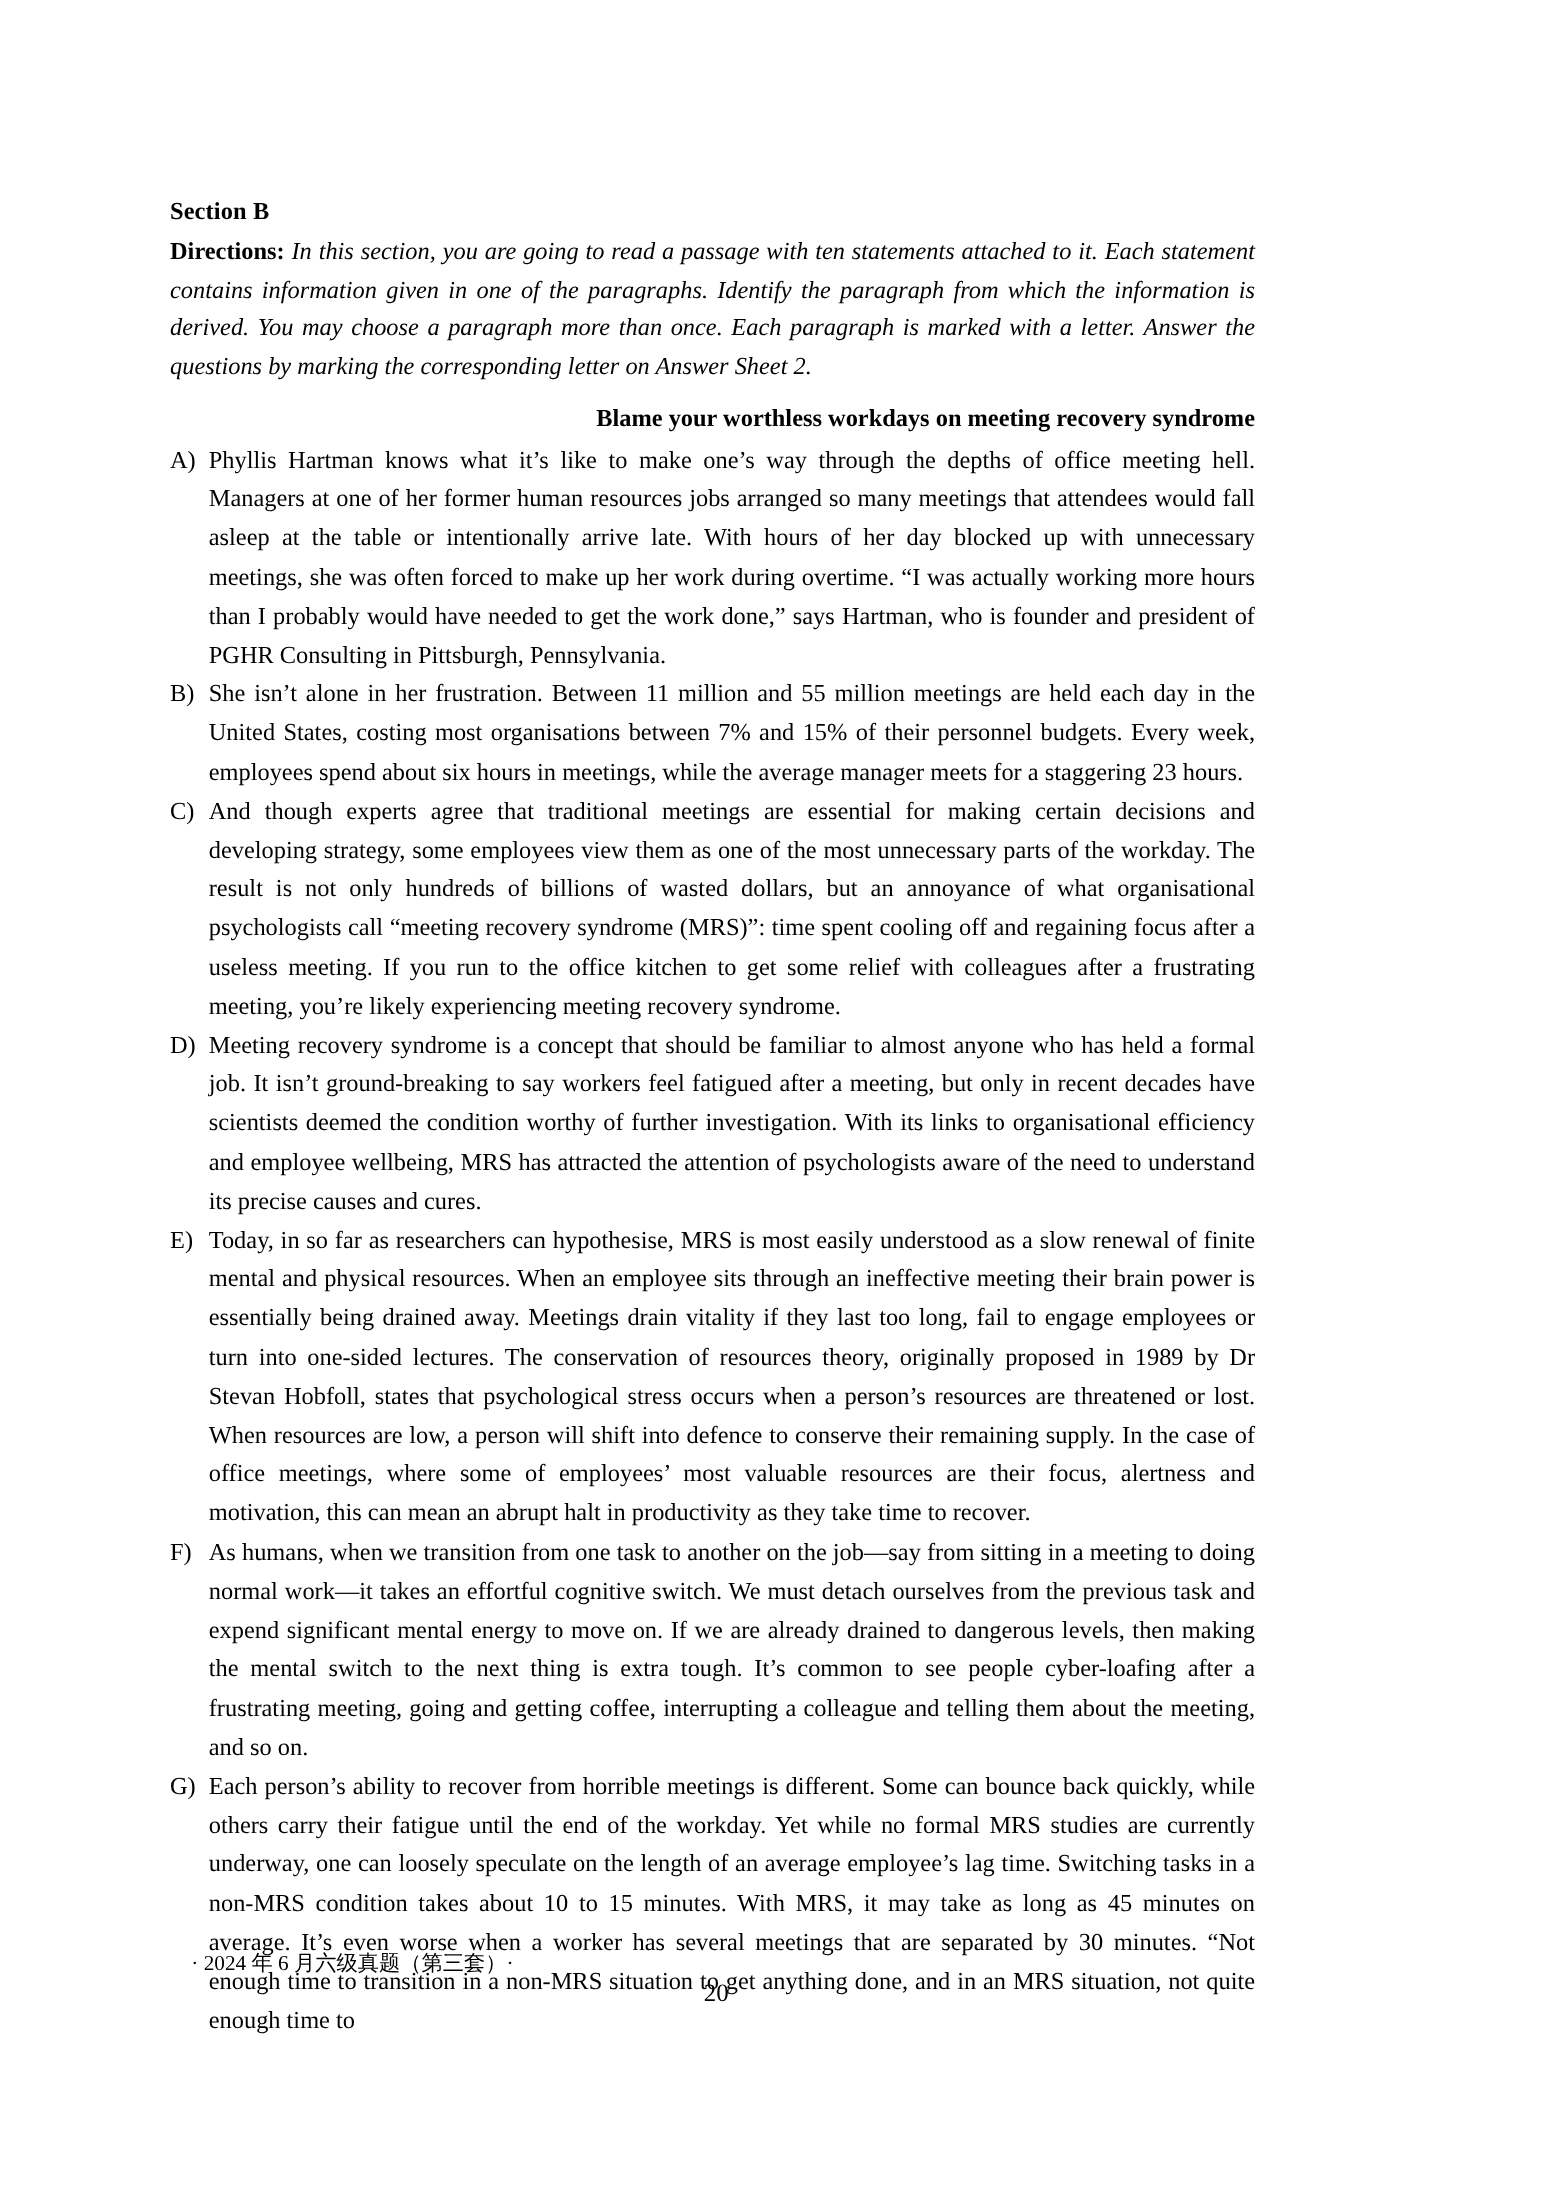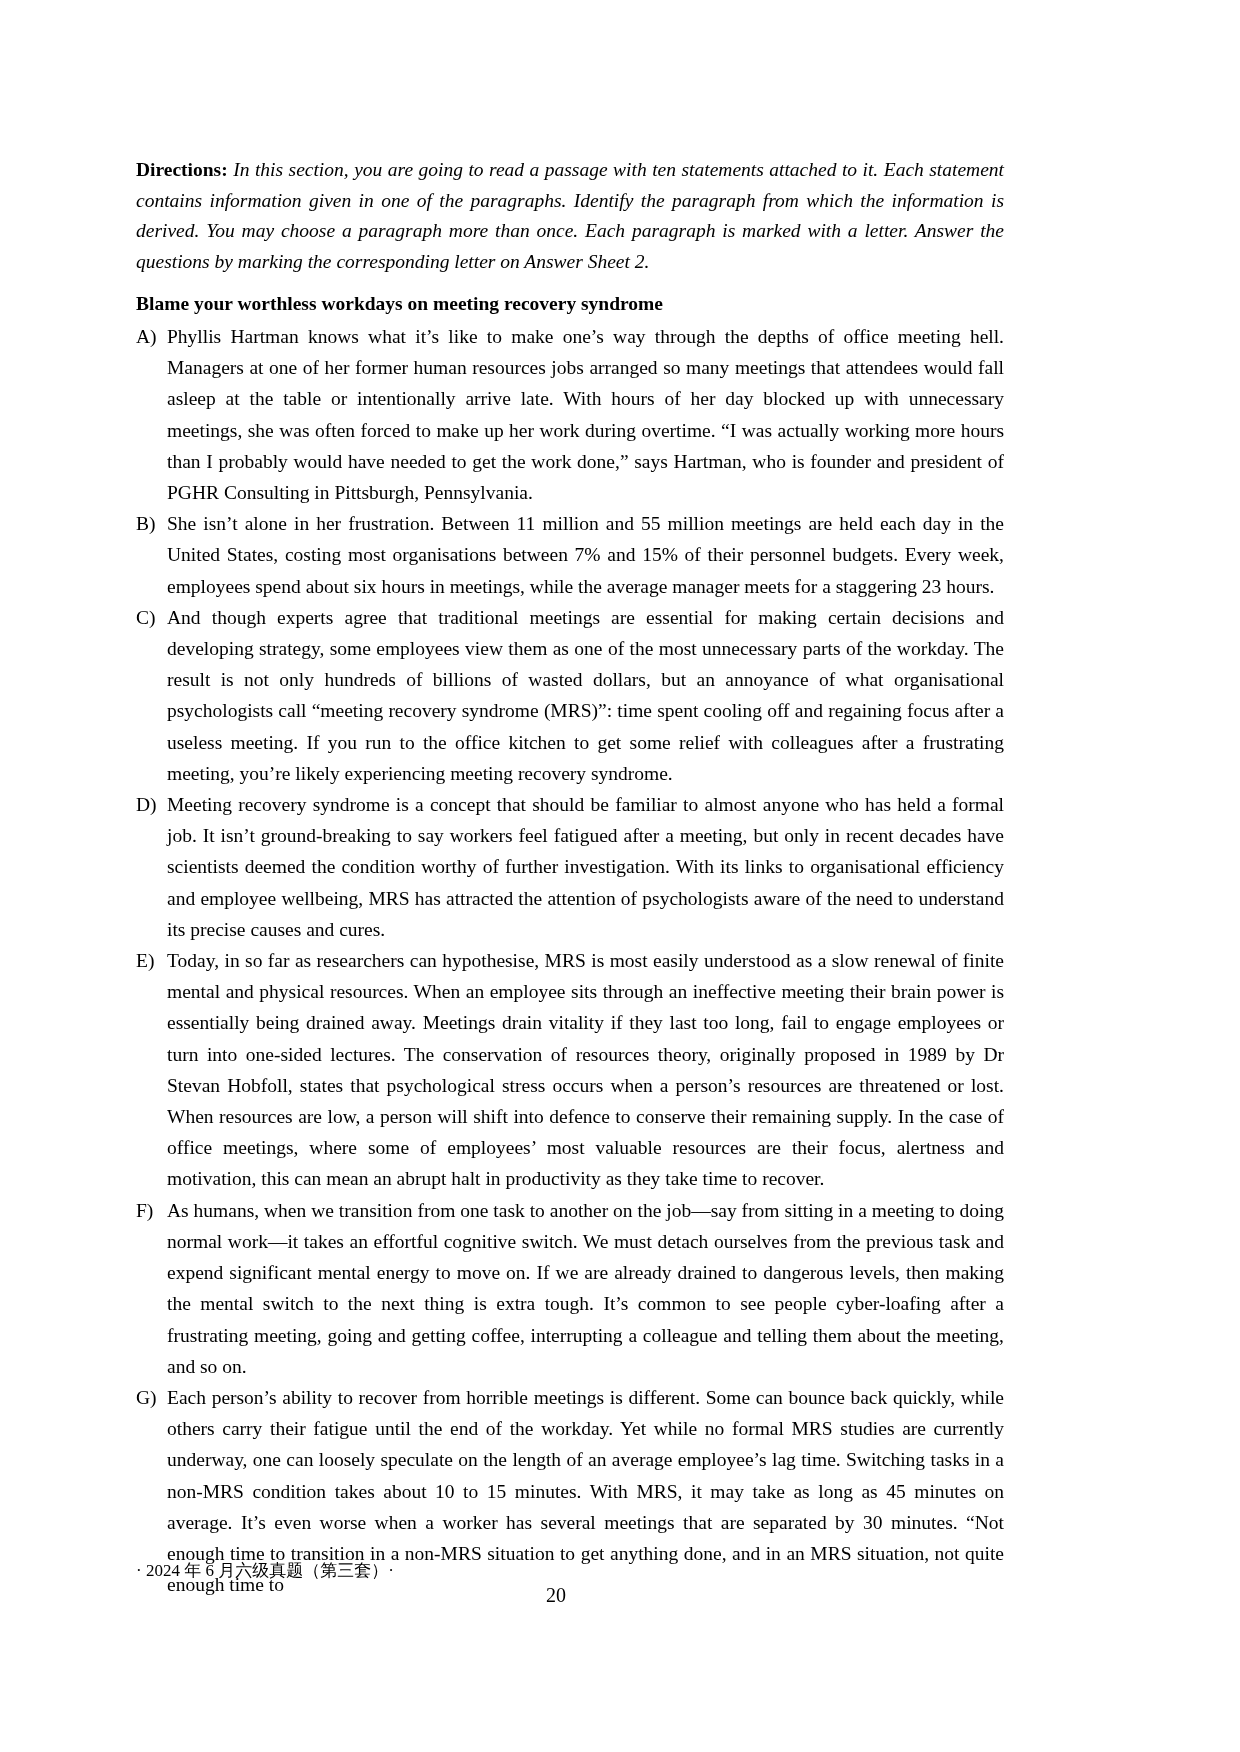--- a/index.html
+++ b/index.html
@@ -47,21 +47,21 @@
     font-weight: bold;
     font-style: normal;
     margin-top: 32px;
   }
   .directions .d-body {
     font-style: italic;
   }
   .article-title {
     font-size: 19.5px;
     font-weight: bold;
-    text-align: left;
+    text-align: right;
     line-height: 30px;
     margin: 2px 0 2px 0;
   }
   .para {
     position: relative;
     font-size: 19.5px;
     line-height: 31.2px;
     text-align: justify;
     text-justify: inter-word;
     padding-left: 31px;
@@ -74,21 +74,21 @@
     width: 28px;
     text-align: left;
     font-size: 19.5px;
     line-height: 31.2px;
   }
   .para .ptext {
     display: block;
   }
   .footer {
     position: absolute;
-    left: 136px;
+    left: 153px;
     top: 1558px;
     width: 868px;
     height: 30px;
   }
   .footer-left {
     position: absolute;
     left: 0;
     top: 0;
     font-size: 17px;
     line-height: 26px;
@@ -104,20 +104,21 @@
     margin-top: 24px;
   }
 </style>
 </head>
 <body>
 
 <div class="page">
 
   <div class="content">
 
+    <div class="section-heading">Section B</div>
 
     <div class="directions">
       <span class="d-label">Directions:</span><span class="d-body"> In this section, you are going to read a passage with ten statements attached to it. Each statement contains information given in one of the paragraphs. Identify the paragraph from which the information is derived. You may choose a paragraph more than once. Each paragraph is marked with a letter. Answer the questions by marking the corresponding letter on </span><span class="d-body bold-ital">Answer Sheet 2</span><span class="d-body">.</span>
     </div>
 
     <div class="article-title">Blame your worthless workdays on meeting recovery syndrome</div>
 
     <div class="para">
       <span class="marker">A)</span>
       <span class="ptext">Phyllis Hartman knows what it’s like to make one’s way through the depths of office meeting hell. Managers at one of her former human resources jobs arranged so many meetings that attendees would fall asleep at the table or intentionally arrive late. With hours of her day blocked up with unnecessary meetings, she was often forced to make up her work during overtime. “I was actually working more hours than I probably would have needed to get the work done,” says Hartman, who is founder and president of PGHR Consulting in Pittsburgh, Pennsylvania.</span>

